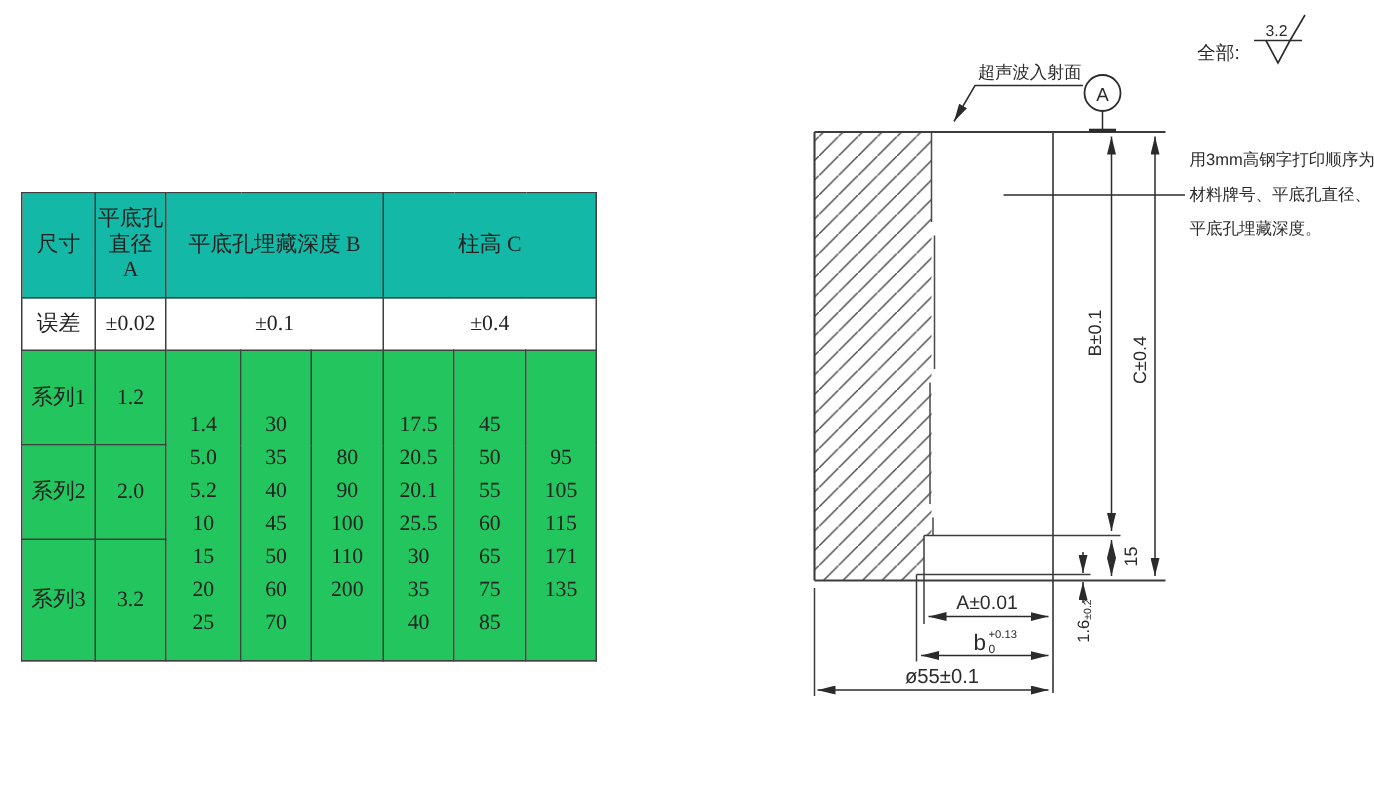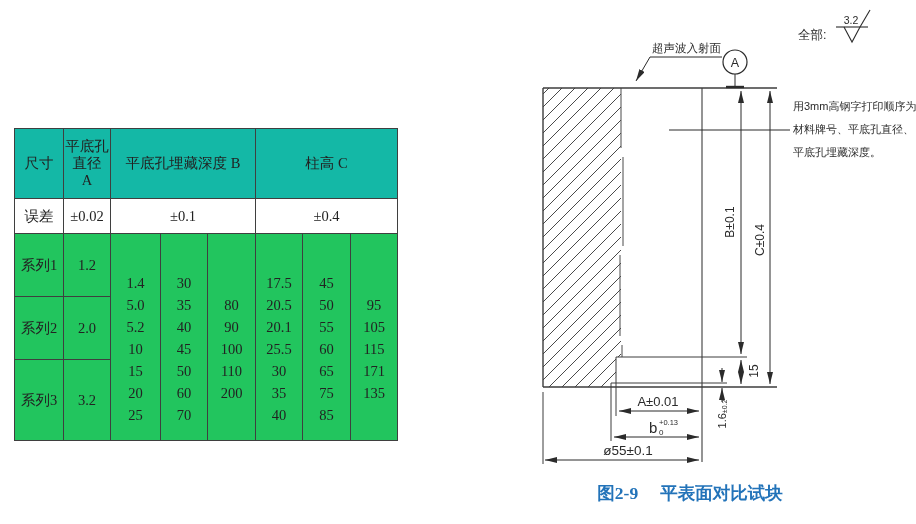--- a/index.html
+++ b/index.html
@@ -216,17 +216,14 @@
     </g>
 
     <g>
       <line x1="669" y1="130" x2="790" y2="130" stroke="#2b2b2b" stroke-width="1"></line>
       <text class="cjk" x="793" y="110" font-size="11">用3mm高钢字打印顺序为:</text>
       <text class="cjk" x="793" y="133" font-size="11">材料牌号、平底孔直径、</text>
       <text class="cjk" x="793" y="156" font-size="11">平底孔埋藏深度。</text>
     </g>
   </svg>
 
-  <div class="caption">
-    <span class="fig">图2-9</span><span>平表面对比试块</span>
-  </div>
 
 </div>
 
 </body></html>

